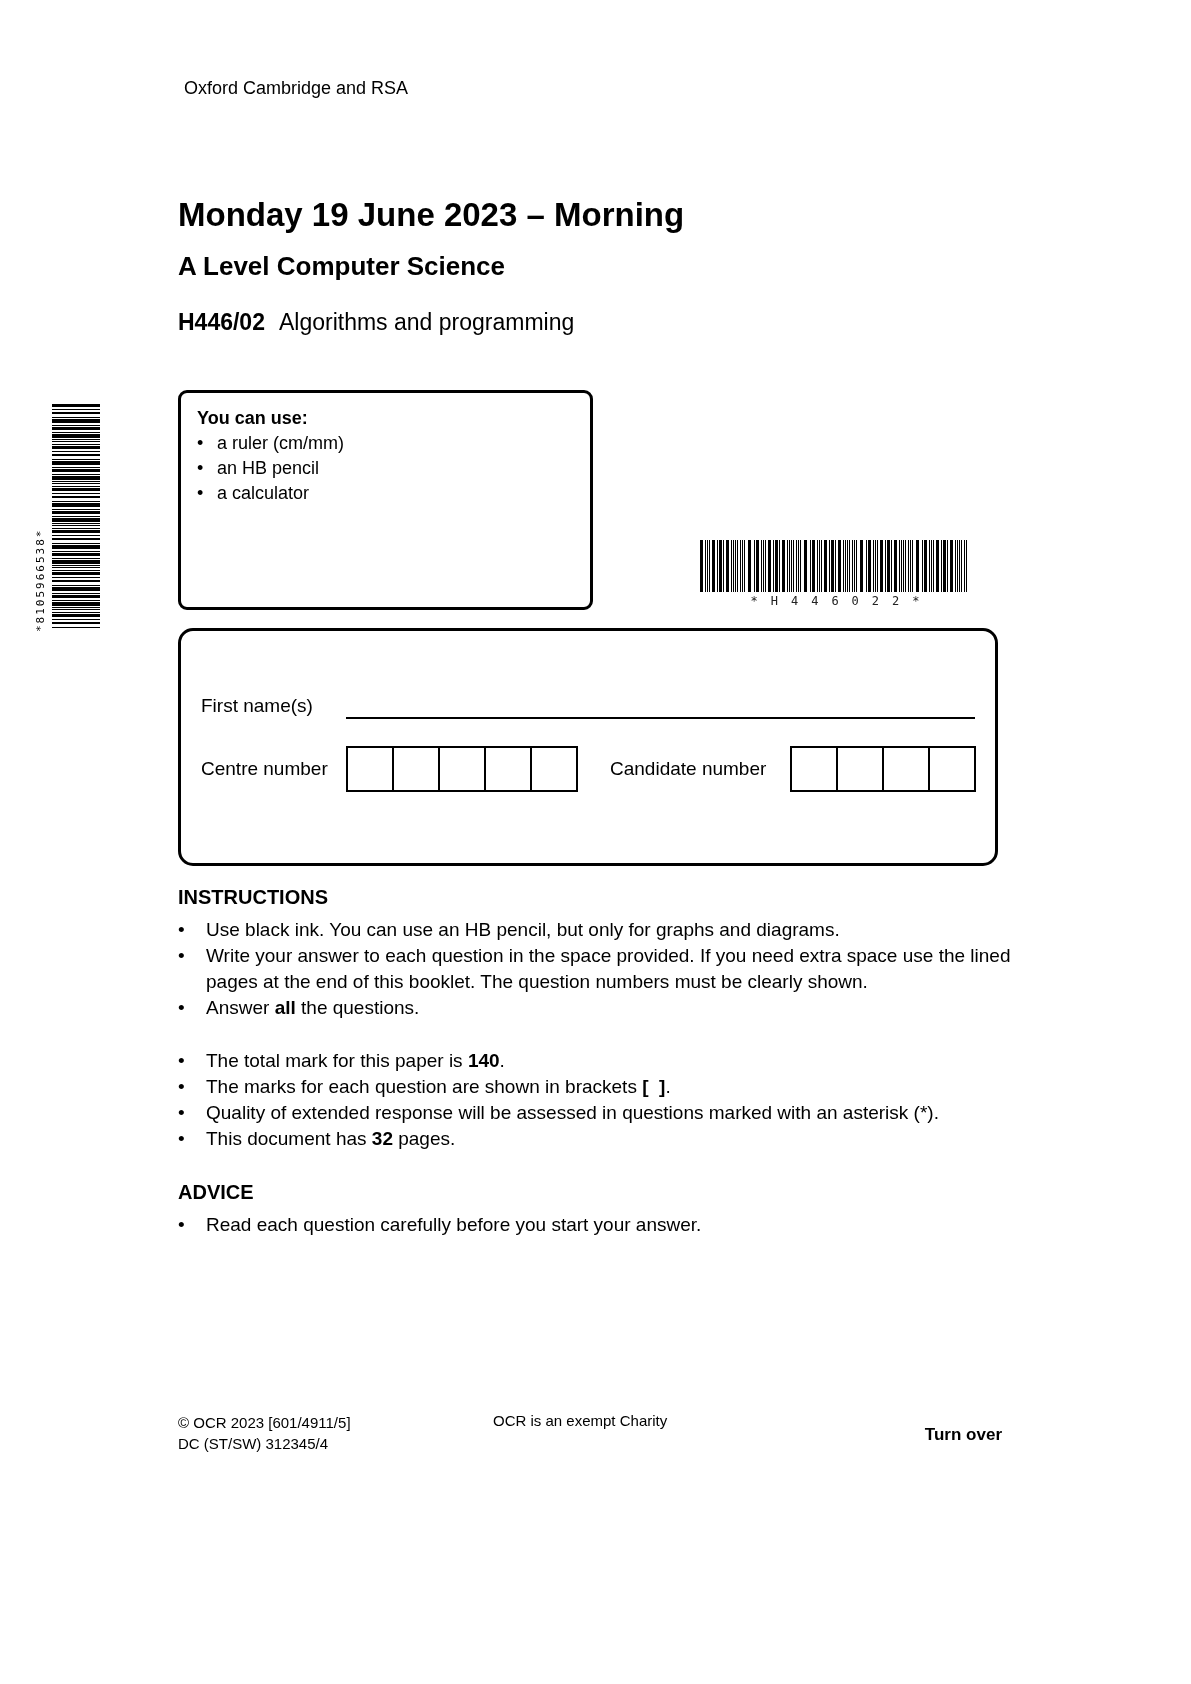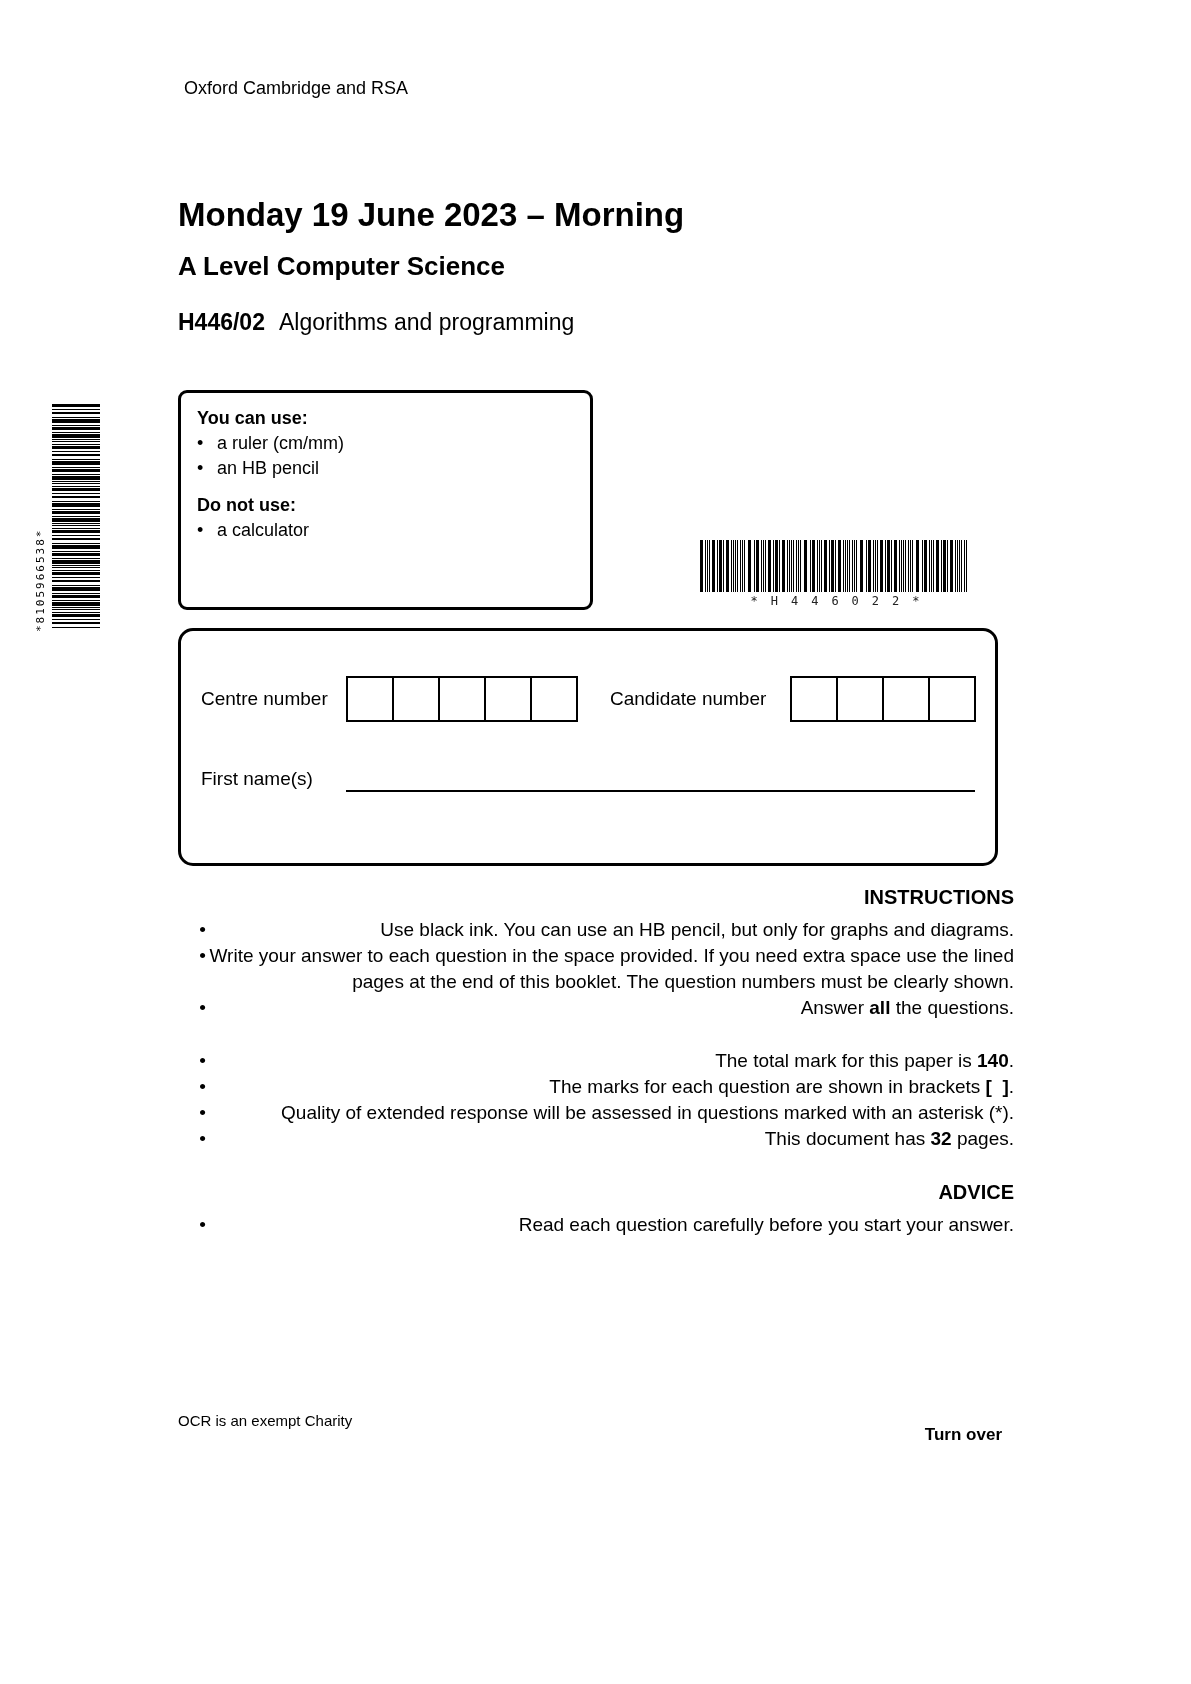--- a/index.html
+++ b/index.html
@@ -100,21 +100,21 @@
     background: #fff;
     box-sizing: border-box;
     margin-left: -2px;
   }
   .num-cell:first-child { margin-left: 0; }
   .first-name-row { margin-top: 44px; }
   .last-name-row { margin-top: 29px; }
   .write-line { flex: 1; height: 24px; border-bottom: 2px solid #000; }
 
   
-  .sections { position: absolute; left: 178px; top: 884px; width: 836px; font-size: 19px; line-height: 26px; text-align: right; }
+  .sections { position: absolute; left: 178px; top: 884px; width: 836px; font-size: 19px; line-height: 26px; }
   .section { margin-bottom: 27px; }
   .section-heading { font-weight: bold; font-size: 20px; margin-bottom: 7px; }
 
   
   .footer { position: absolute; left: 178px; top: 1412px; width: 824px; display: flex; align-items: flex-start; font-size: 15px; }
   .footer-left { width: 315px; line-height: 21px; }
   .footer-center { flex: 1; }
   .footer-right { font-weight: bold; font-size: 17px; margin-top: 13px; }
 </style>
 </head>
@@ -209,21 +209,20 @@
     <div class="mini">
         <div class="bullet-item">
           <span class="bullet-marker">•</span>
           <span class="bullet-text"><span>a ruler (cm/mm)</span></span>
         </div>
         <div class="bullet-item">
           <span class="bullet-marker">•</span>
           <span class="bullet-text"><span>an HB pencil</span></span>
         </div>
       </div>
-    <div class="bold mt">Do not use:</div>
     <div class="mini">
         <div class="bullet-item">
           <span class="bullet-marker">•</span>
           <span class="bullet-text"><span>a calculator</span></span>
         </div>
       </div>
   </div>
 
   <div class="right-barcode">
     <div class="right-barcode-bars" id="right-bars">
@@ -312,40 +311,40 @@
         <span class="bar" style="width: 1px; margin-right: 1px;"></span>
         <span class="bar" style="width: 1px; margin-right: 1px;"></span>
         <span class="bar" style="width: 1px; margin-right: 2px;"></span>
         <span class="bar" style="width: 1px; margin-right: 1px;"></span>
         <span class="bar" style="width: 1px; margin-right: 1px;"></span>
       </div>
     <div class="right-barcode-text">*H446022*</div>
   </div>
 
   <div class="candidate-box">
+    <div class="cand-row first-name-row">
+      <span class="label-col">First name(s)</span>
+      <div class="write-line"></div>
+    </div>
     <div class="cand-row numbers-row">
       <span class="label-col">Centre number</span>
       <div class="cells" id="centre-cells">
           <div class="num-cell"></div>
           <div class="num-cell"></div>
           <div class="num-cell"></div>
           <div class="num-cell"></div>
           <div class="num-cell"></div>
         </div>
       <span class="label-col cand">Candidate number</span>
       <div class="cells" id="candidate-cells">
           <div class="num-cell"></div>
           <div class="num-cell"></div>
           <div class="num-cell"></div>
           <div class="num-cell"></div>
         </div>
-    </div>
-    <div class="cand-row first-name-row">
-      <span class="label-col">First name(s)</span>
-      <div class="write-line"></div>
     </div>
   </div>
 
   <div class="sections">
     <div class="section">
       <div class="section-heading">INSTRUCTIONS</div>
       <div>
           <div class="bullet-item">
             <span class="bullet-marker">•</span>
             <span class="bullet-text"><span>Use black ink. You can use an HB pencil, but only for graphs and diagrams.</span></span>
@@ -385,17 +384,21 @@
       <div>
           <div class="bullet-item">
             <span class="bullet-marker">•</span>
             <span class="bullet-text"><span>Read each question carefully before you start your answer.</span></span>
           </div>
         </div>
     </div>
   </div>
 
   <div class="footer">
+    <div class="footer-left">
+      <div>© OCR 2023  [601/4911/5]</div>
+      <div>DC (ST/SW) 312345/4</div>
+    </div>
     <div class="footer-center">OCR is an exempt Charity</div>
     <div class="footer-right">Turn over</div>
   </div>
 
 </div>
 
 </body></html>

